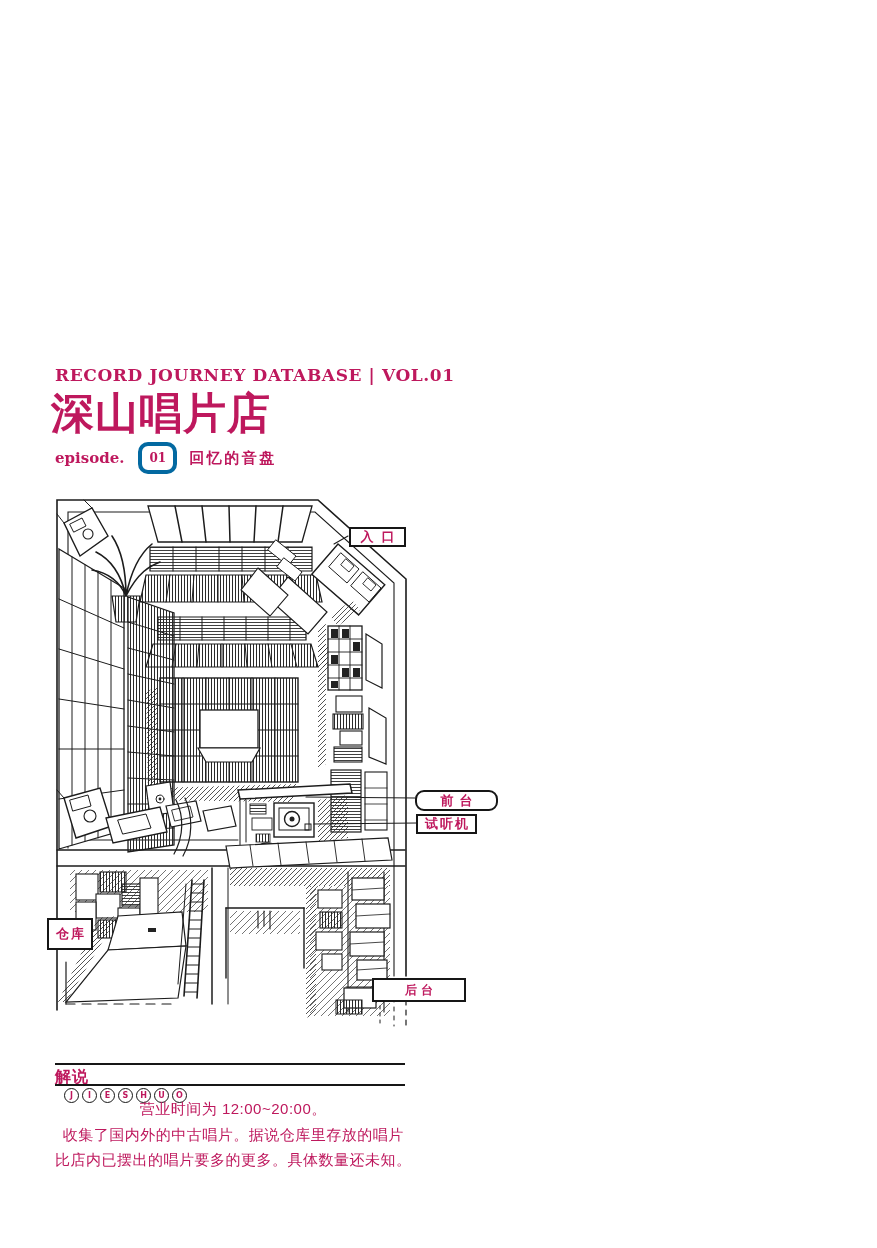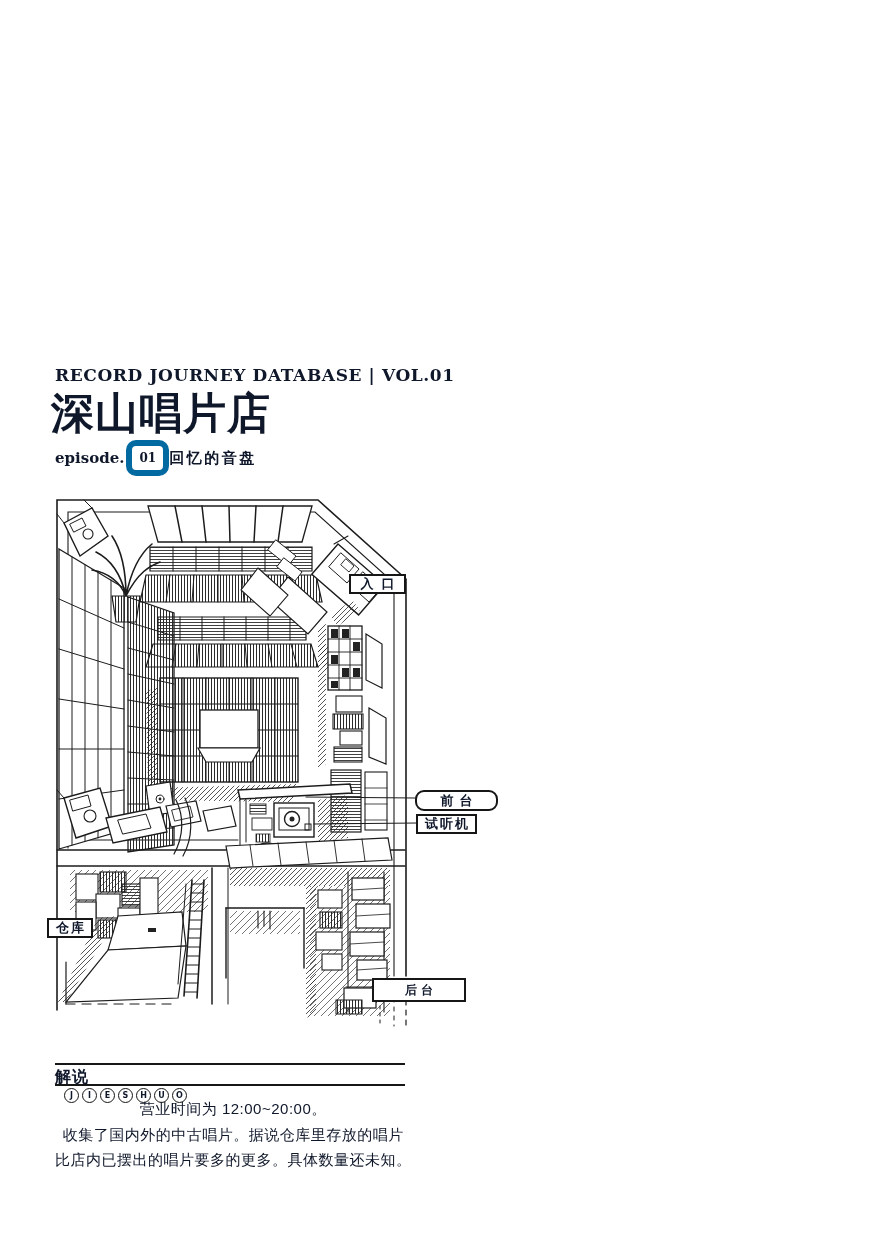--- a/index.html
+++ b/index.html
@@ -1,26 +1,26 @@
 <!DOCTYPE html>
 <html><head>
 <meta charset="utf-8">
 <style>
   html,body{margin:0;padding:0;background:#e8e8e8;}
   .page{position:relative;width:877px;height:1248px;background:#fff;overflow:hidden;
-        font-family:"Liberation Sans",sans-serif;color:#0f172a;}
+        font-family:"Liberation Sans",sans-serif;color:#be185d;}
   .abs{position:absolute;}
   
   .series{left:55px;top:365px;font-family:"DejaVu Serif",serif;font-weight:bold;
           font-size:17px;letter-spacing:0.6px;white-space:nowrap;}
   .main-title{left:51px;top:389px;font-size:43px;font-weight:800;letter-spacing:1px;
           line-height:48px;white-space:nowrap;}
-  .episode-row{left:55px;top:447px;display:flex;align-items:center;height:22px;}
+  .episode-row{left:55px;top:447px;display:flex;align-items:center;height:22px;gap:12px;}
   .ep-prefix{font-family:"DejaVu Serif",serif;font-weight:bold;font-size:15px;}
-  .ep-num{border:6px solid #0369a1;border-radius:10px;padding:4px 7px;height:16px;
+  .ep-num{border:4px solid #0369a1;border-radius:10px;padding:4px 7px;height:16px;
           display:flex;align-items:center;margin-left:2px;
           font-family:"DejaVu Serif",serif;font-weight:bold;font-size:12px;}
   .ep-name{font-size:15px;font-weight:600;letter-spacing:2.5px;}
   
   .map-label{border:2px solid #161616;background:#fff;box-sizing:border-box;
              display:flex;align-items:center;justify-content:center;
              font-size:13px;font-weight:700;z-index:5;}
   
   .rule{background:#161616;height:2px;width:350px;left:55px;}
   .commentary-head{left:55px;top:1067px;display:flex;align-items:flex-start;height:16px;flex-direction:column;}
@@ -262,24 +262,24 @@
 
       <g stroke-width="1.1">
         <path d="M348,536 L334,544"></path>
         <path d="M306,797 L415,798"></path>
         <path d="M314,824 L417,823"></path>
         <path d="M346,987 L372,987"></path>
       </g>
     </g>
   </svg>
 
-  <div class="abs map-label" style="left:349px;top:527px;width:57px;height:20px;letter-spacing:8px;text-indent:8px;margin-top:47px;">入口</div>
+  <div class="abs map-label" style="left:349px;top:527px;width:57px;height:20px;letter-spacing:8px;text-indent:8px;">入口</div>
   <div class="abs map-label" style="left:415px;top:790px;width:83px;height:21px;letter-spacing:6px;text-indent:6px;border-radius:9px;">前台</div>
   <div class="abs map-label" style="left:416px;top:814px;width:61px;height:20px;letter-spacing:2px;text-indent:2px;">试听机</div>
-  <div class="abs map-label" style="left:47px;top:918px;width:46px;height:20px;letter-spacing:2px;text-indent:2px;">仓库</div>
+  <div class="abs map-label" style="left:47px;top:918px;width:46px;height:32px;letter-spacing:2px;text-indent:2px;">仓库</div>
   <div class="abs map-label" style="left:372px;top:978px;width:94px;height:24px;font-size:12px;letter-spacing:4px;text-indent:4px;">后台</div>
 
   <div class="abs rule" style="top:1063px;"></div>
   <div class="abs commentary-head">
     <span class="commentary-title">解说</span>
     <span class="letter-circles">
       <span class="letter-circle">J</span>
       <span class="letter-circle">I</span>
       <span class="letter-circle">E</span>
       <span class="letter-circle">S</span>

